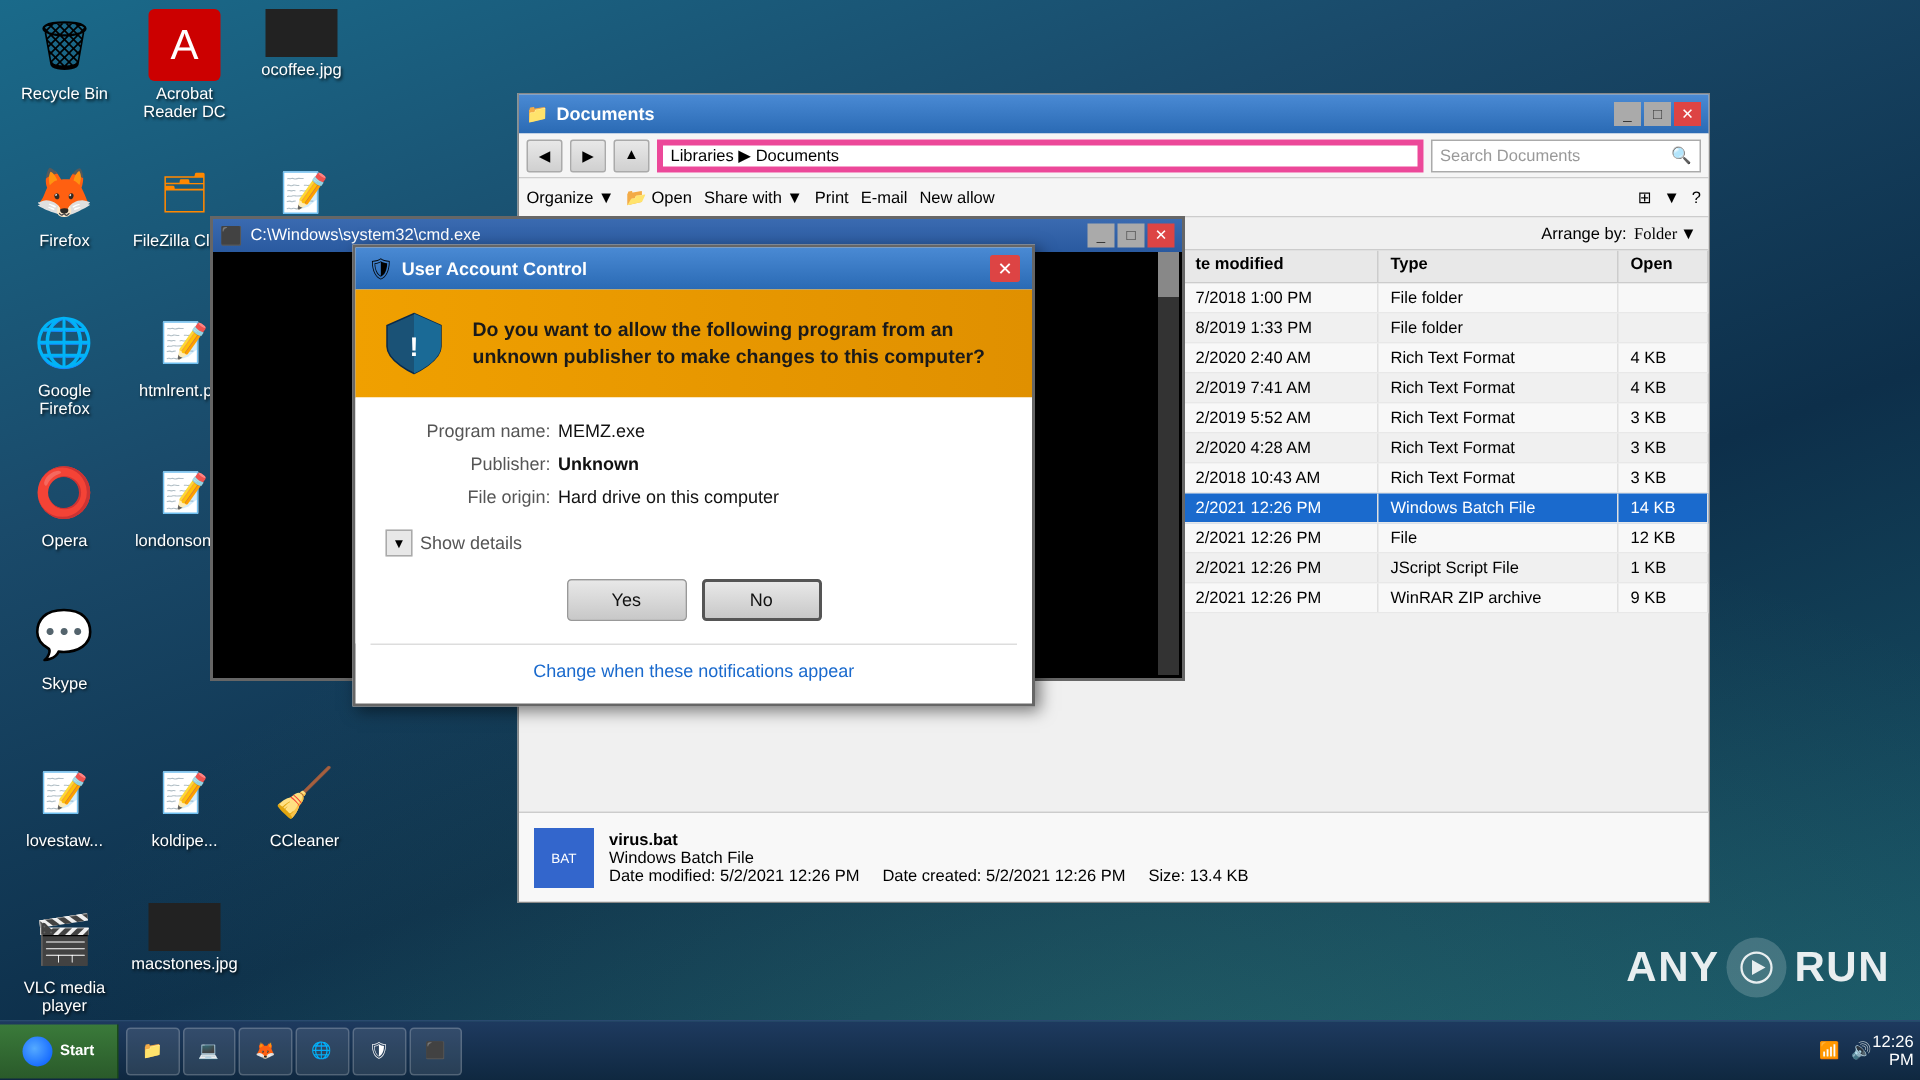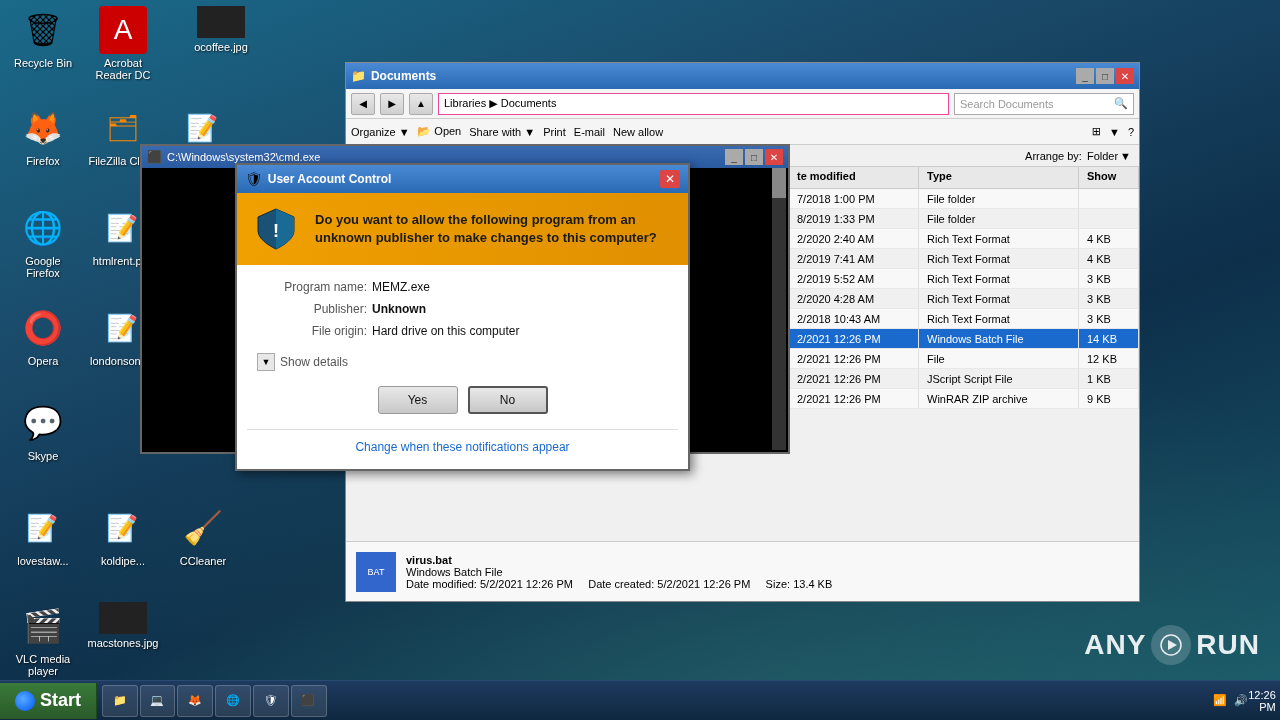--- a/index.html
+++ b/index.html
@@ -45,21 +45,21 @@
       z-index: 100;
       border-top: 1px solid #2a4a6f;
     }
 
     .start-button {
       height: 28px;
       padding: 18px 15px;
       background: linear-gradient(to bottom, #3a7a3a, #2a5a2a);
       color: white;
       font-weight: bold;
-      font-size: 18px;
+      font-size: 10px;
       display: flex;
       align-items: center;
       gap: 5px;
       cursor: pointer;
       border-right: 1px solid #1a4a1a;
     }
 
     .start-orb {
       width: 20px;
       height: 20px;
@@ -255,21 +255,21 @@
       align-items: center;
       justify-content: center;
       cursor: pointer;
       font-size: 10px;
     }
 
     .address-bar {
       flex: 1;
       height: 22px;
       background: white;
-      border: 1px solid #ec4899;
+      border: 4px solid #ec4899;
       display: flex;
       align-items: center;
       padding: 0 5px;
       font-size: 11px;
     }
 
     .search-bar {
       width: 180px;
       height: 22px;
       background: white;
@@ -591,21 +591,21 @@
   <div class="desktop-icon recycle-bin-icon" style="top:2px;left:3px">
     <div class="icon-img">🗑</div>
     <div class="icon-label">Recycle Bin</div>
   </div>
 
   <div class="desktop-icon" style="top:2px;left:83px">
     <div class="icon-img" style="font-size:28px; background:#cc0000; color:white; border-radius:4px; width:48px;height:48px;display:flex;align-items:center;justify-content:center;">A</div>
     <div class="icon-label">Acrobat Reader DC</div>
   </div>
 
-  <div class="desktop-icon" style="top:2px;left:181px">
+  <div class="desktop-icon" style="top:2px;left:161px">
     <div class="icon-img" style="background:#222;width:48px;height:32px;display:flex;align-items:center;justify-content:center;"></div>
     <div class="icon-label">ocoffee.jpg</div>
   </div>
 
   <div class="desktop-icon" style="top:100px;left:3px">
     <div class="icon-img">🦊</div>
     <div class="icon-label">Firefox</div>
   </div>
 
   <div class="desktop-icon" style="top:100px;left:83px">
@@ -716,30 +716,30 @@
       <span style="cursor:pointer;">E-mail</span>
       <span style="cursor:pointer;">New allow</span>
       <div style="flex:1;"></div>
       <span style="cursor:pointer;">⊞</span>
       <span style="cursor:pointer;">▼</span>
       <span style="cursor:pointer;">?</span>
     </div>
 
     <div style="height:22px;background:#f0f0f0;border-bottom:1px solid #ccc;display:flex;align-items:center;padding:0 8px;font-size:11px;justify-content:flex-end;">
       <span>Arrange by:</span>
-      <span style="margin-left:5px;cursor:pointer;">Folder</span>
+      <span style="margin-left:5px;cursor:pointer;font-family:Liberation Serif, serif;">Folder</span>
       <span style="cursor:pointer;margin-left:2px;">▼</span>
     </div>
 
     <div class="docs-table">
       <div class="table-header">
         <div class="th">Name</div>
         <div class="th">te modified</div>
         <div class="th">Type</div>
-        <div class="th">Show</div>
+        <div class="th">Open</div>
       </div>
 
       <div class="table-row">
         <div class="td">
             <span style="margin-right:5px;">📁</span>
           </div>
         <div class="td">7/2018 1:00 PM</div>
         <div class="td">File folder</div>
         <div class="td"></div>
       </div>

